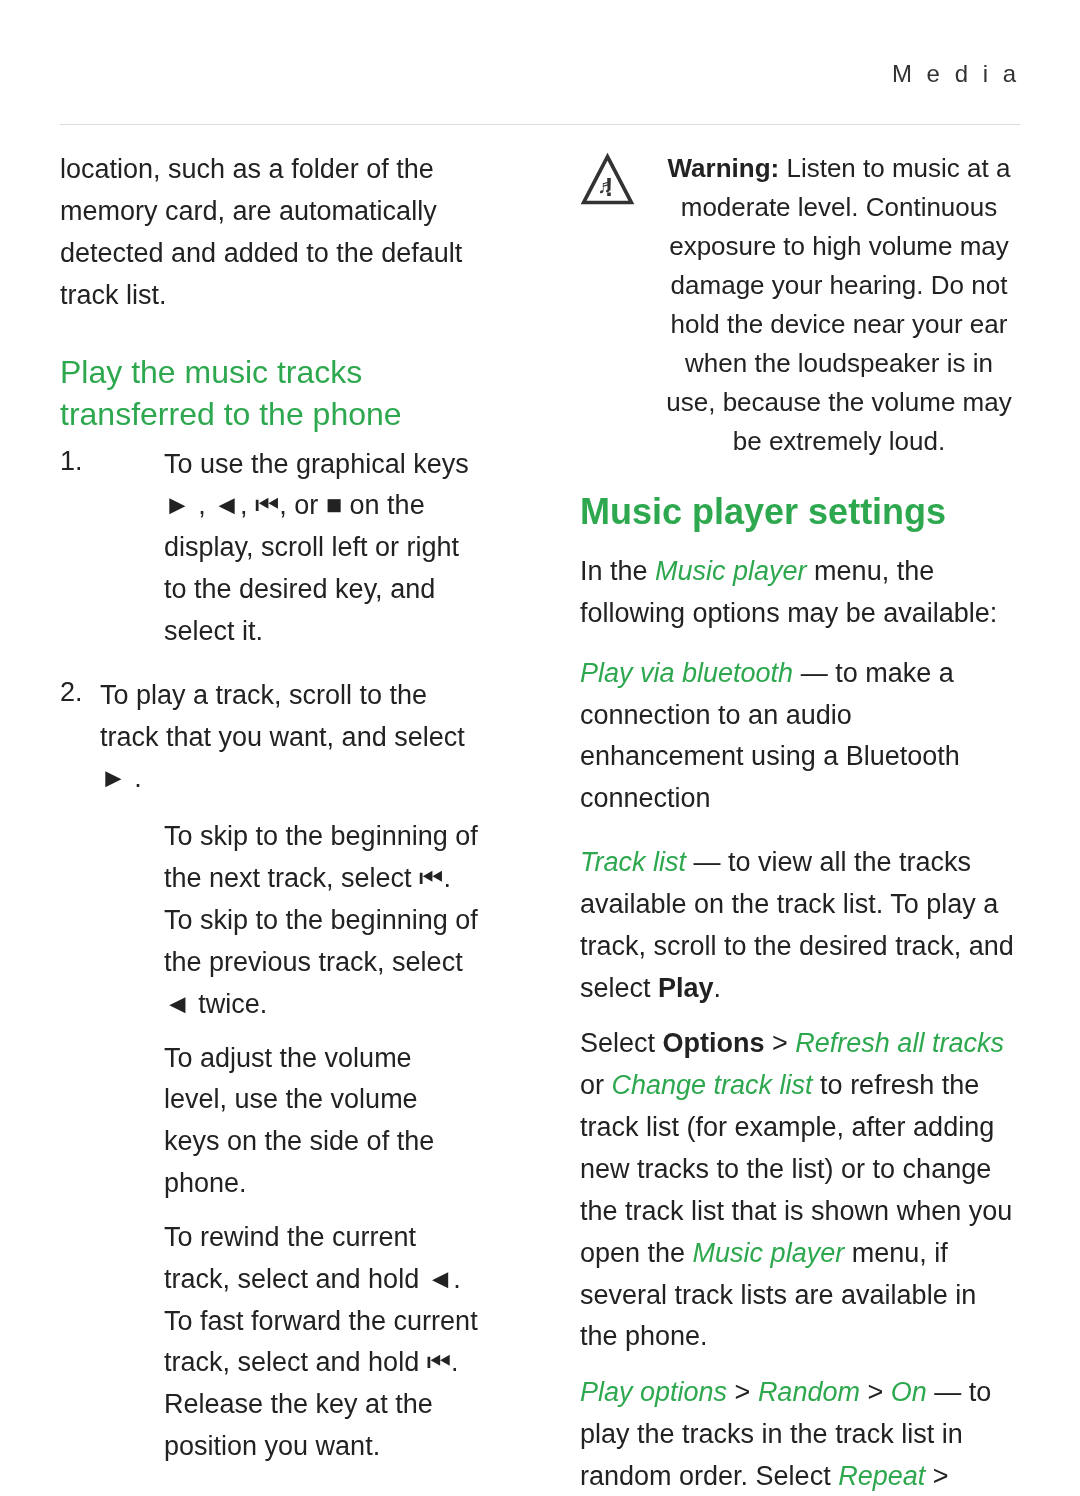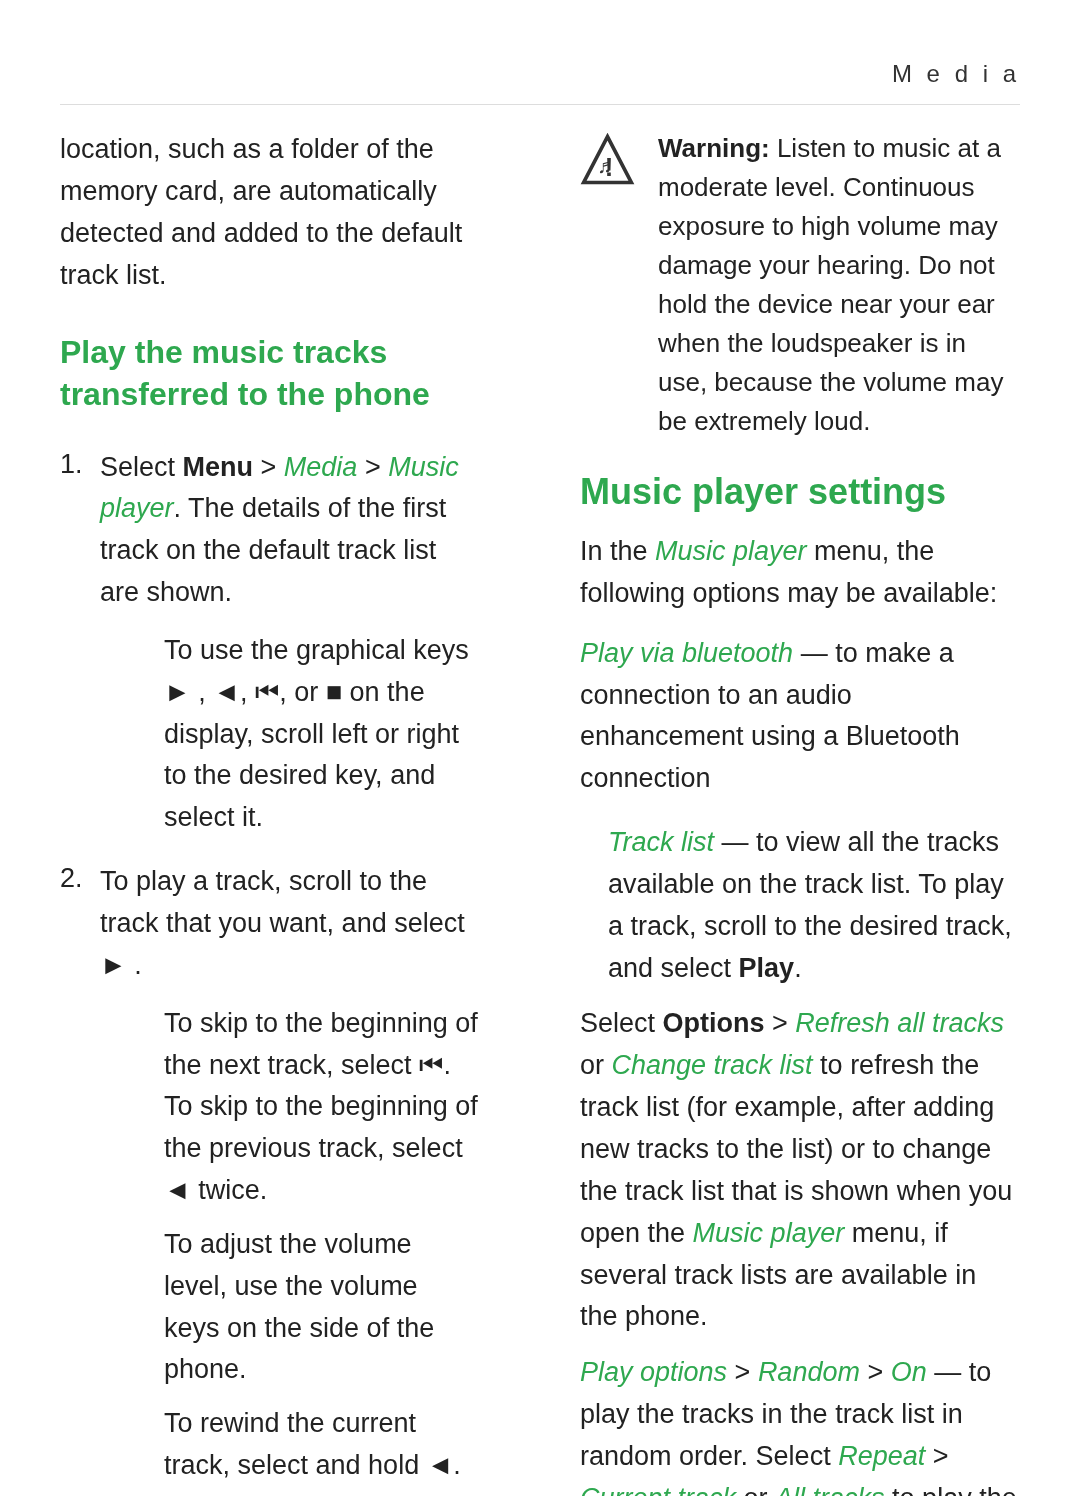--- a/index.html
+++ b/index.html
@@ -15,23 +15,23 @@
     .page {
       padding: 60px 60px 80px 60px;
       display: grid;
       grid-template-columns: 1fr 1fr;
       grid-template-rows: auto;
       column-gap: 60px;
     }
     .section-heading {
       color: #2ea84f;
       font-size: 32px;
-      font-weight: bold;
+      font-weight: normal;
       line-height: 1.3;
-      margin-bottom: 31px;
+      margin-bottom: 8px;
     }
     .body-text {
       font-size: 27px;
       line-height: 1.55;
       color: #222;
       margin-bottom: 16px;
     }
     .italic-green {
       font-style: italic;
       color: #2ea84f;
@@ -75,20 +75,21 @@
       min-width: 60px;
       margin-top: 4px;
     }
     .warning-icon svg {
       width: 55px;
       height: 55px;
     }
     .warning-text {
       font-size: 26px;
       line-height: 1.5;
+      text-align: center;
     }
     .warning-text .bold-text {
       font-weight: bold;
     }
     .section-title {
       color: #2ea84f;
       font-size: 36px;
       font-weight: bold;
       margin-bottom: 18px;
       margin-top: 10px;
@@ -96,38 +97,37 @@
     .green-italic {
       color: #2ea84f;
       font-style: italic;
     }
   </style>
 </head>
 <body>
 
 <div class="page">
 
-  <div style="grid-column:1/3; grid-row:1; text-align:right; font-size:24px; letter-spacing:4px; color:#333; padding-bottom:16px; border-bottom:1px solid #ddd; margin-bottom:24px;">
+  <div style="grid-column:1/3; grid-row:1; text-align:right; font-size:24px; letter-spacing:4px; color:#333; padding-bottom:36px; border-bottom:1px solid #ddd; margin-bottom:24px;">
     <span>M e d i a</span>
   </div>
 
   <div style="grid-column:1; grid-row:2; padding-right:30px;">
 
     <p class="body-text" style="margin-bottom:36px;">location, such as a folder of the memory card, are automatically detected and added to the default track list.</p>
 
     <h2 class="section-heading">
       <span>Play the music tracks transferred to the phone</span>
     </h2>
 
     <ol class="numbered-list">
 
       <li class="numbered-item">
         <span class="num">1.</span>
         <div class="content">
-          <p class="body-text">Select <strong>Menu</strong> &gt; <em class="italic-green">Media</em> &gt; <em class="italic-green">Music player</em>. The details of the first track on the default track list are shown.</p>
           <p class="sub-para">To use the graphical keys ► , ◄, ⏮, or ■ on the display, scroll left or right to the desired key, and select it.</p>
         </div>
       </li>
 
       <li class="numbered-item" style="margin-top:8px;">
         <span class="num">2.</span>
         <div class="content">
           <p class="body-text">To play a track, scroll to the track that you want, and select ► .</p>
           <p class="sub-para">To skip to the beginning of the next track, select ⏮. To skip to the beginning of the previous track, select ◄ twice.</p>
           <p class="sub-para">To adjust the volume level, use the volume keys on the side of the phone.</p>
@@ -157,21 +157,21 @@
     <h2 class="section-title">
       <span>Music player settings</span>
     </h2>
 
     <p class="body-text" style="margin-bottom:18px;">In the <em class="green-italic">Music player</em> menu, the following options may be available:</p>
 
     <p class="body-text" style="margin-bottom:22px;">
       <em class="green-italic">Play via bluetooth</em> — to make a connection to an audio enhancement using a Bluetooth connection
     </p>
 
-    <p class="body-text" style="margin-bottom:14px;margin-left:28px;">
+    <p class="body-text" style="margin-bottom:14px;">
       <em class="green-italic">Track list</em> — to view all the tracks available on the track list. To play a track, scroll to the desired track, and select <strong>Play</strong>.
     </p>
 
     <p class="body-text" style="margin-bottom:14px;">
       Select <strong>Options</strong> &gt; <em class="green-italic">Refresh all tracks</em> or <em class="green-italic">Change track list</em> to refresh the track list (for example, after adding new tracks to the list) or to change the track list that is shown when you open the <em class="green-italic">Music player</em> menu, if several track lists are available in the phone.
     </p>
 
     <p class="body-text" style="margin-bottom:14px;">
       <em class="green-italic">Play options</em> &gt; <em class="green-italic">Random</em> &gt; <em class="green-italic">On</em> — to play the tracks in the track list in random order. Select <em class="green-italic">Repeat</em> &gt; <em class="green-italic">Current track</em> or <em class="green-italic">All tracks</em> to play the current track or the entire track list repeatedly.
     </p>

